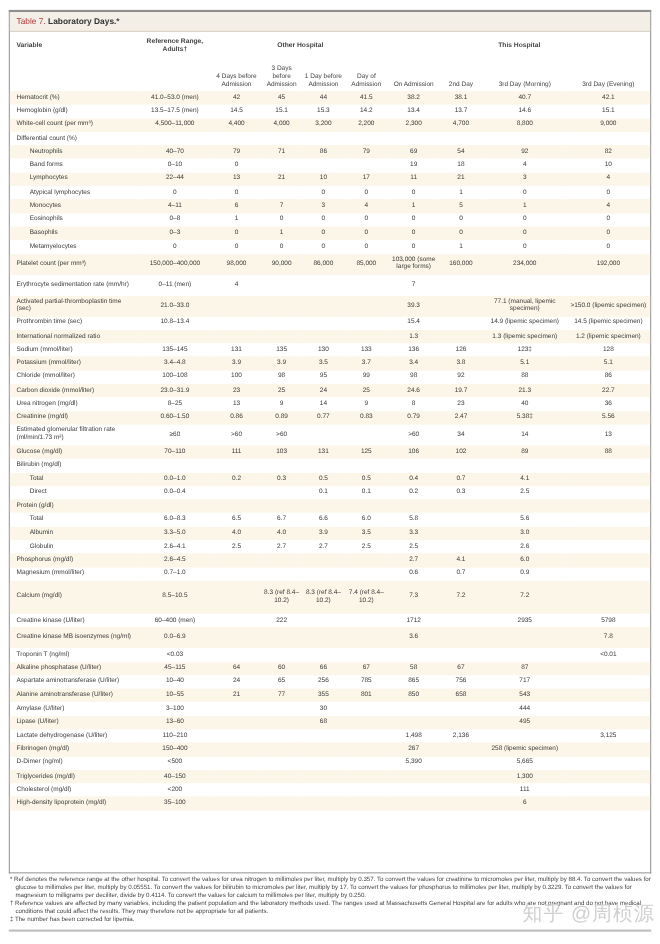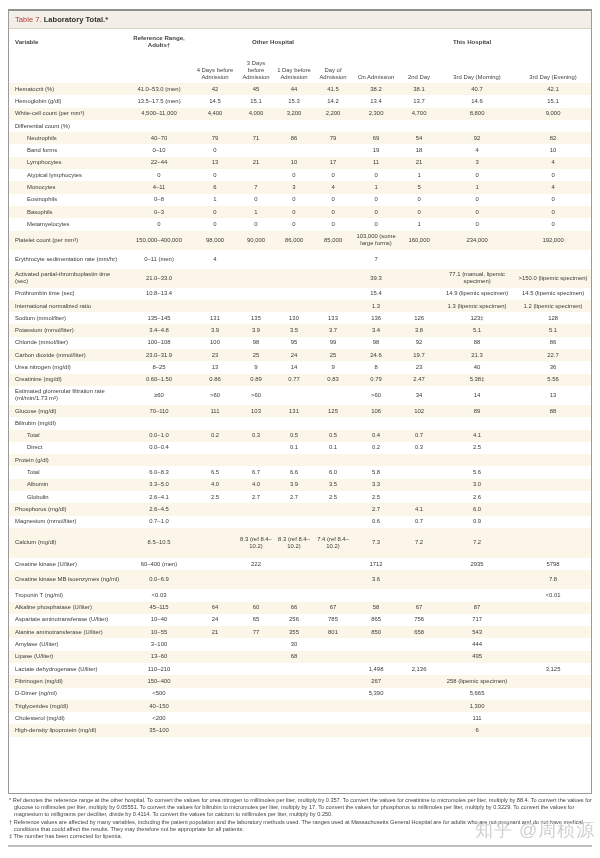--- a/index.html
+++ b/index.html
@@ -26,21 +26,21 @@
   .notes p { margin:0; padding-left:6px; text-indent:-5px; }
   .bottom-rule { position:absolute; left:8px; top:845px; width:584px; height:2px; background:#bfbfbf; }
   .watermark { position:absolute; left:475px; top:818px; font-size:18px; color:#d0d0d0; letter-spacing:1px; }
 </style>
 </head>
 <body>
 
 <div class="frame">
   <div class="titlebar">
     <span class="tnum">Table 7.</span>
-    <span>Laboratory Total.*</span>
+    <span>Laboratory Days.*</span>
   </div>
   <table>
     <colgroup>
       <col style="width:116px">
         <col style="width:68px">
       <col style="width:44px">
         <col style="width:38px">
         <col style="width:38px">
         <col style="width:40px">
       <col style="width:46px">

